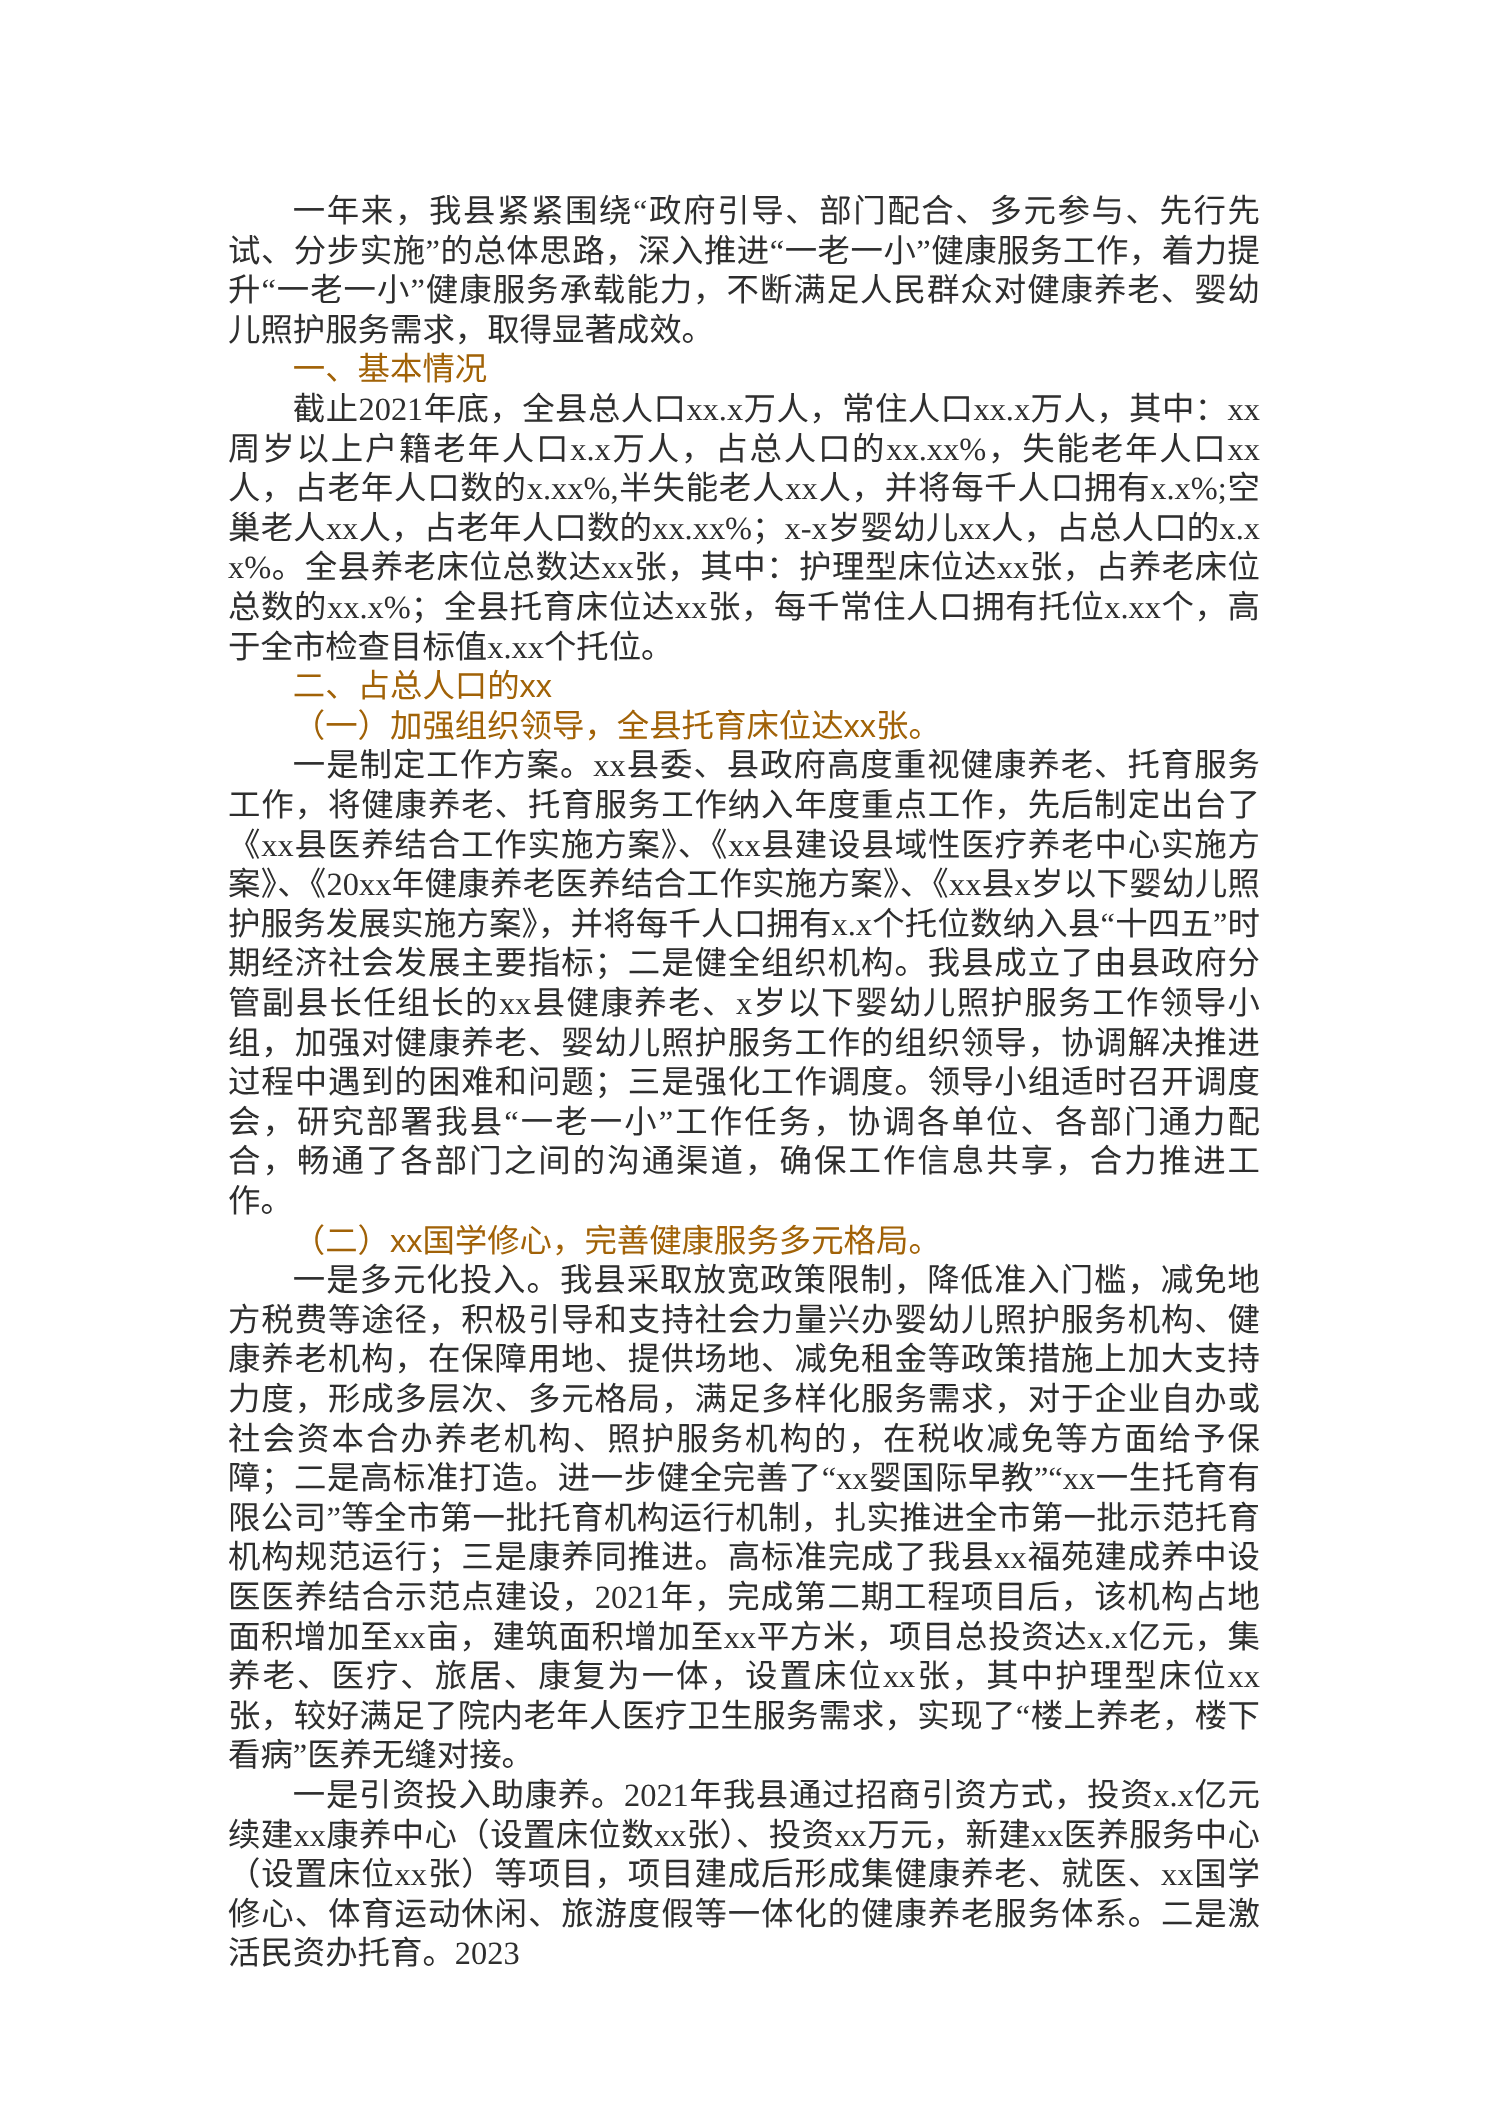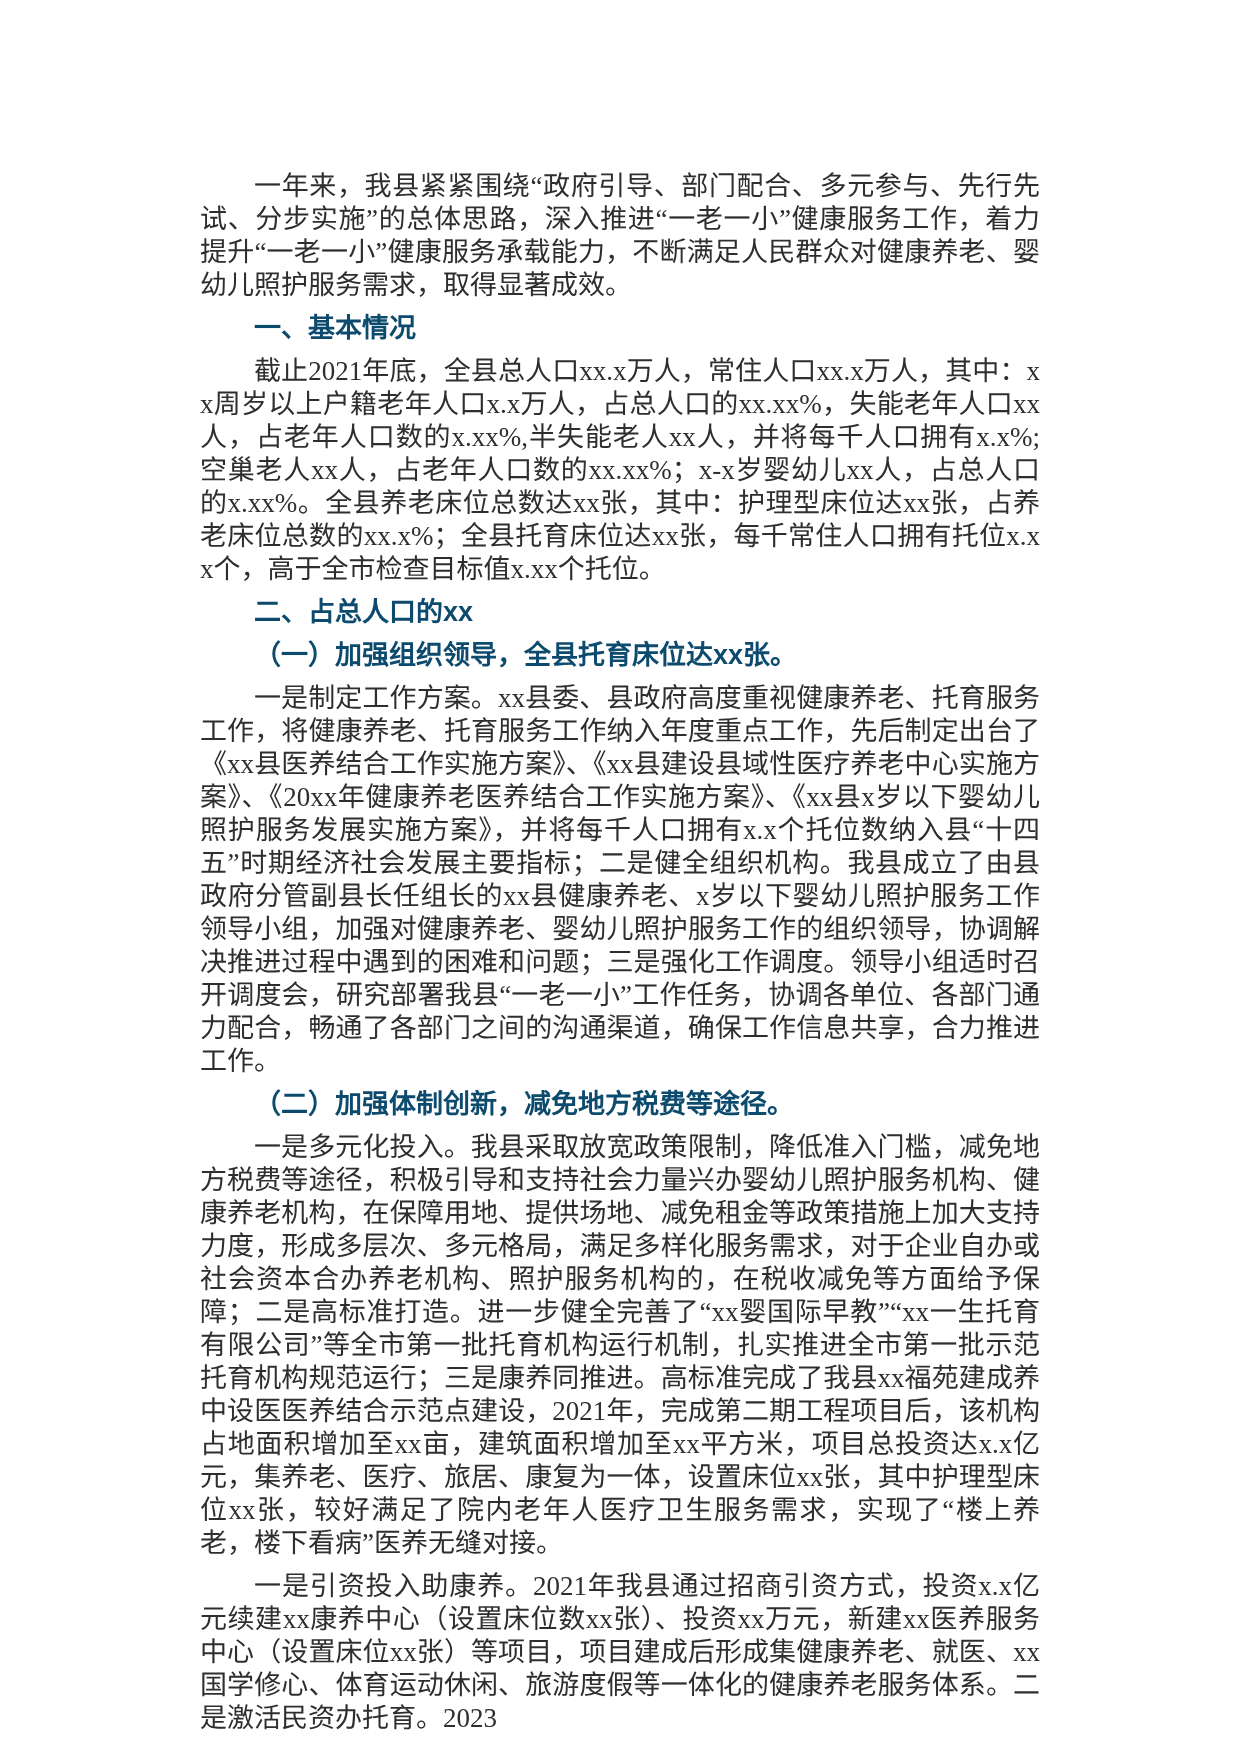--- a/index.html
+++ b/index.html
@@ -15,46 +15,46 @@
     overflow: hidden;
     box-sizing: border-box;
   }
   .content {
     position: absolute;
     left: 190px;
     top: 160px;
     width: 860px;
   }
   .content p {
-    margin: 10px;
+    margin: 0;
     padding: 0;
     font-family: "Liberation Serif", "DejaVu Serif", serif;
     font-size: 27px;
     line-height: 33px;
     color: #2e2e2e;
     text-align: justify;
     text-justify: inter-ideograph;
     word-break: break-all;
     text-indent: 2em;
   }
   .content p.h1,
   .content p.h2 {
     font-family: "Liberation Sans", "DejaVu Sans", sans-serif;
-    font-weight: 700;
-    color: #0c4a6e;
+    font-weight: 400;
+    color: #a16207;
   }
 </style>
 </head>
 <body>
 
 <div class="page">
   <div class="content">
     <p>一年来，我县紧紧围绕“政府引导、部门配合、多元参与、先行先试、分步实施”的总体思路，深入推进“一老一小”健康服务工作，着力提升“一老一小”健康服务承载能力，不断满足人民群众对健康养老、婴幼儿照护服务需求，取得显著成效。</p>
     <p class="h1">一、基本情况</p>
     <p>截止2021年底，全县总人口xx.x万人，常住人口xx.x万人，其中：xx周岁以上户籍老年人口x.x万人，占总人口的xx.xx%，失能老年人口xx人，占老年人口数的x.xx%,半失能老人xx人，并将每千人口拥有x.x%;空巢老人xx人，占老年人口数的xx.xx%；x-x岁婴幼儿xx人，占总人口的x.xx%。全县养老床位总数达xx张，其中：护理型床位达xx张，占养老床位总数的xx.x%；全县托育床位达xx张，每千常住人口拥有托位x.xx个，高于全市检查目标值x.xx个托位。</p>
     <p class="h1">二、占总人口的xx</p>
     <p class="h2">（一）加强组织领导，全县托育床位达xx张。</p>
     <p>一是制定工作方案。xx县委、县政府高度重视健康养老、托育服务工作，将健康养老、托育服务工作纳入年度重点工作，先后制定出台了《xx县医养结合工作实施方案》、《xx县建设县域性医疗养老中心实施方案》、《20xx年健康养老医养结合工作实施方案》、《xx县x岁以下婴幼儿照护服务发展实施方案》，并将每千人口拥有x.x个托位数纳入县“十四五”时期经济社会发展主要指标；二是健全组织机构。我县成立了由县政府分管副县长任组长的xx县健康养老、x岁以下婴幼儿照护服务工作领导小组，加强对健康养老、婴幼儿照护服务工作的组织领导，协调解决推进过程中遇到的困难和问题；三是强化工作调度。领导小组适时召开调度会，研究部署我县“一老一小”工作任务，协调各单位、各部门通力配合，畅通了各部门之间的沟通渠道，确保工作信息共享，合力推进工作。</p>
-    <p class="h2">（二）加强体制创新，减免地方税费等途径。</p>
+    <p class="h2">（二）xx国学修心，完善健康服务多元格局。</p>
     <p>一是多元化投入。我县采取放宽政策限制，降低准入门槛，减免地方税费等途径，积极引导和支持社会力量兴办婴幼儿照护服务机构、健康养老机构，在保障用地、提供场地、减免租金等政策措施上加大支持力度，形成多层次、多元格局，满足多样化服务需求，对于企业自办或社会资本合办养老机构、照护服务机构的，在税收减免等方面给予保障；二是高标准打造。进一步健全完善了“xx婴国际早教”“xx一生托育有限公司”等全市第一批托育机构运行机制，扎实推进全市第一批示范托育机构规范运行；三是康养同推进。高标准完成了我县xx福苑建成养中设医医养结合示范点建设，2021年，完成第二期工程项目后，该机构占地面积增加至xx亩，建筑面积增加至xx平方米，项目总投资达x.x亿元，集养老、医疗、旅居、康复为一体，设置床位xx张，其中护理型床位xx张，较好满足了院内老年人医疗卫生服务需求，实现了“楼上养老，楼下看病”医养无缝对接。</p>
     <p>一是引资投入助康养。2021年我县通过招商引资方式，投资x.x亿元续建xx康养中心（设置床位数xx张）、投资xx万元，新建xx医养服务中心（设置床位xx张）等项目，项目建成后形成集健康养老、就医、xx国学修心、体育运动休闲、旅游度假等一体化的健康养老服务体系。二是激活民资办托育。2023</p>
   </div>
 </div>
 
 </body></html>

